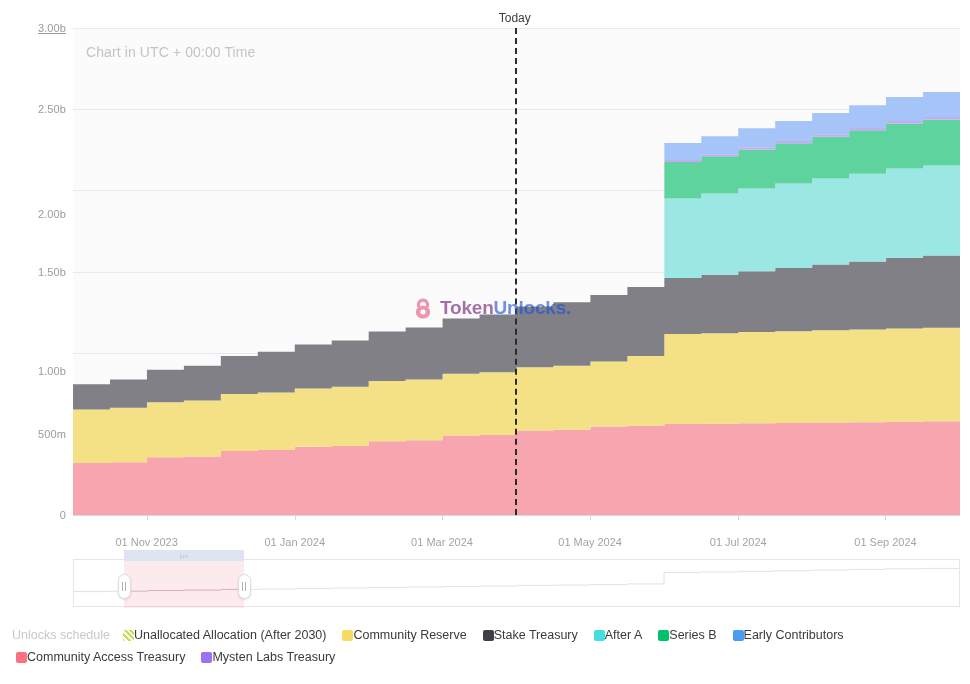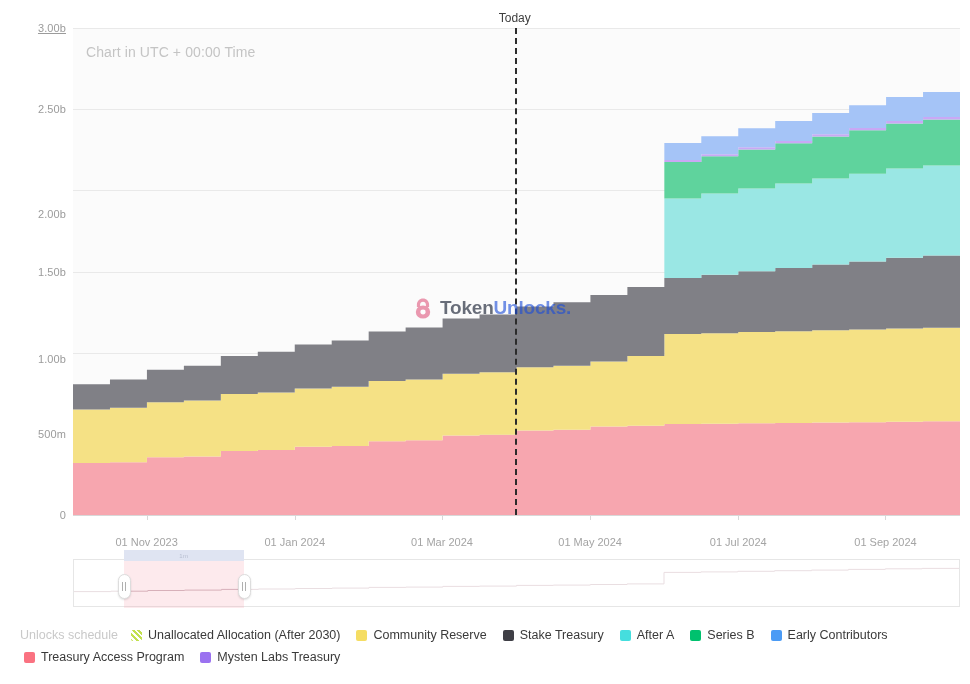--- a/index.html
+++ b/index.html
@@ -83,21 +83,21 @@
 
   
   .watermark {
     position: absolute;
     left: 412px; top: 296px;
     display: flex; align-items: center; gap: 6px;
     opacity: .62;
     pointer-events: none;
   }
   .wm-text { font-size: 19px; font-weight: bold; letter-spacing: -.2px; }
-  .wm-token { color: #0f172a; }
+  .wm-token { color: #701a75; }
   .wm-unlocks { color: #1d4ed8; }
 
   
   .navigator {
     position: absolute;
     left: 73px; top: 559px;
     width: 887px; height: 48px;
     border: 1px solid #e6e6e6;
     background: #ffffff;
   }
@@ -127,48 +127,48 @@
     display: block; width: 1px; height: 9px; background: #b0b0b0; margin: 0 1px;
   }
 
   
   .legend {
     position: absolute;
     left: 0; top: 628px;
     width: 970px;
     display: flex; flex-wrap: wrap;
     align-items: center;
-    padding-left: 20px;
+    padding-left: 12px;
     row-gap: 8px;
   }
   .legend-title {
     font-size: 12.5px; color: #c9c9c9; margin-right: 13px; white-space: nowrap;
   }
   .legend-item {
-    display: flex; align-items: center; gap: 6px;
+    display: flex; align-items: center; 
     margin-right: 16px;
     cursor: pointer;
     white-space: nowrap;
     text-align: center;
   }
   .legend-swatch { width: 11px; height: 11px; border-radius: 2px; flex: 0 0 auto; }
   .legend-label { font-size: 12.5px; color: #3a3a3a; }
   .legend-row2 { width: 100%; display: flex; align-items: center; padding-left: 4px; }
 </style>
 </head>
 <body>
 
 <div id="app">
 
   <div class="plot-wrap">
 
     <div class="y-axis-col" id="y-axis-col">
         <div class="y-label" style="top: 515px;">0</div>
         <div class="y-label" style="top: 433.833px;">500m</div>
-        <div class="y-label" style="top: 359px;">1.00b</div>
+        <div class="y-label" style="top: 371px;">1.00b</div>
         <div class="y-label" style="top: 271.5px;">1.50b</div>
         <div class="y-label" style="top: 190.333px; margin-top: 24px;">2.00b</div>
         <div class="y-label" style="top: 109.167px;">2.50b</div>
         <div class="y-label" style="top: 28px; text-decoration: underline;">3.00b</div>
       </div>
 
     <div class="grid-area">
       <div id="gridlines">
           <div class="grid-line" style="top: 405.833px;"></div>
           <div class="grid-line" style="top: 324.667px;"></div>
@@ -268,21 +268,21 @@
           <span class="legend-label">Series B</span>
         </div>
         <div class="legend-item">
           <span class="legend-swatch" style="background: rgb(75, 155, 245);"></span>
           <span class="legend-label">Early Contributors</span>
         </div>
       </div>
     <div class="legend-row2" id="legend-row-2">
         <div class="legend-item">
           <span class="legend-swatch" style="background: rgb(250, 114, 129);"></span>
-          <span class="legend-label">Treasury Access Program</span>
+          <span class="legend-label">Community Access Treasury</span>
         </div>
         <div class="legend-item">
           <span class="legend-swatch" style="background: rgb(155, 114, 240);"></span>
           <span class="legend-label">Mysten Labs Treasury</span>
         </div>
       </div>
   </div>
 
 </div>
 

